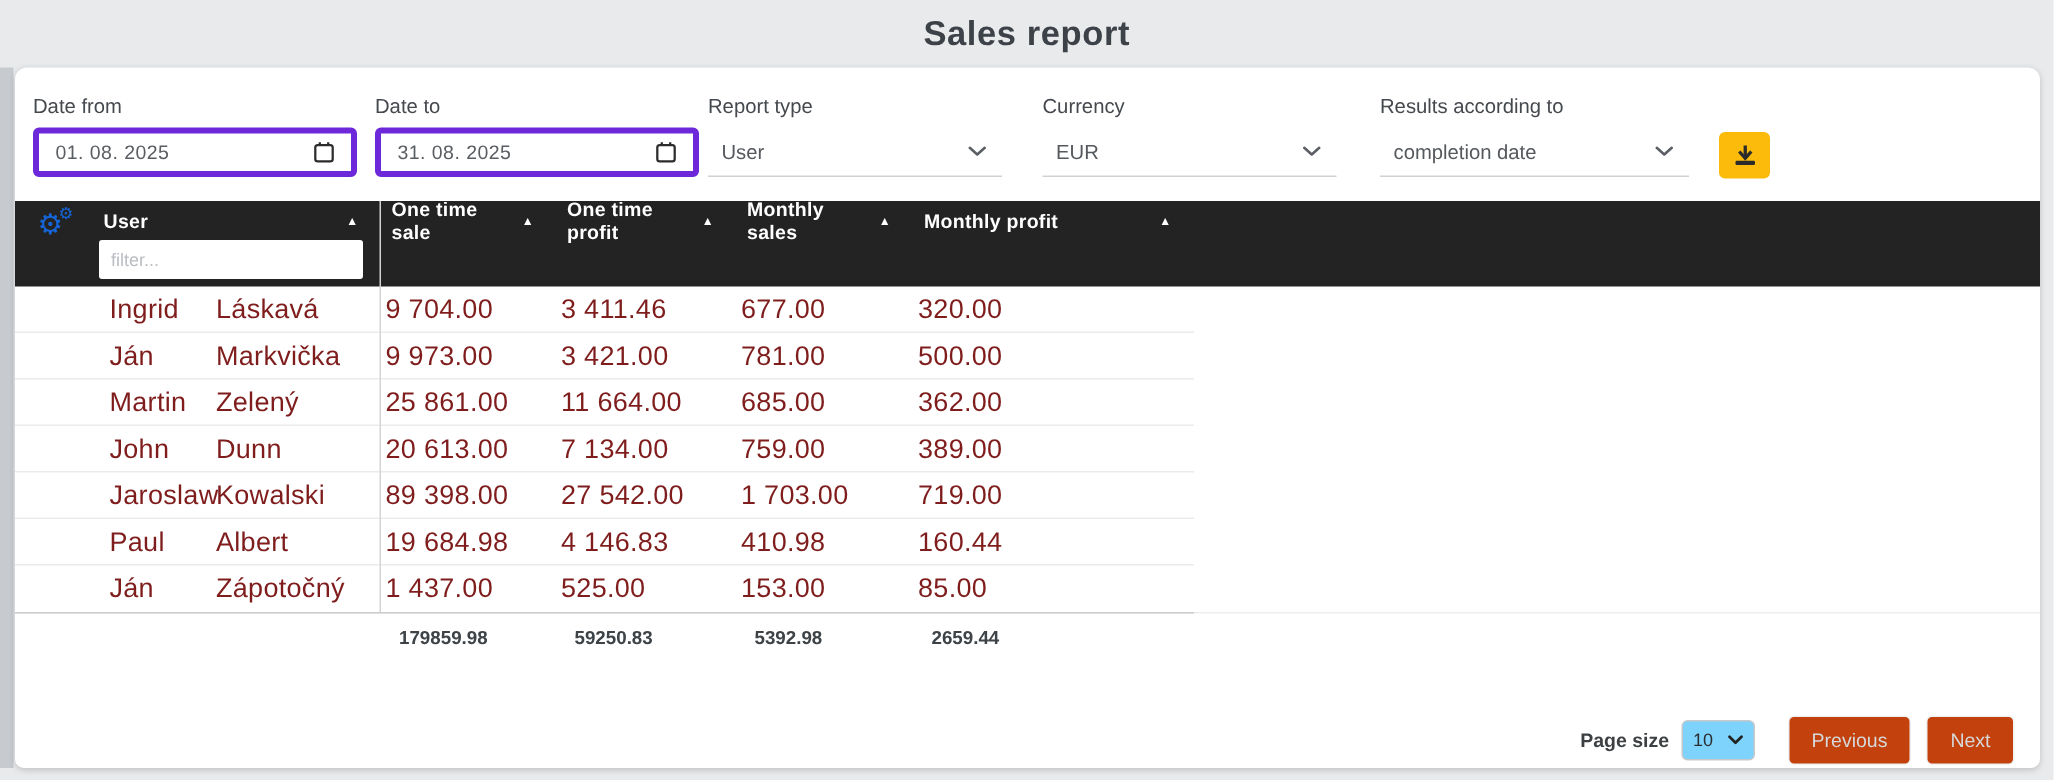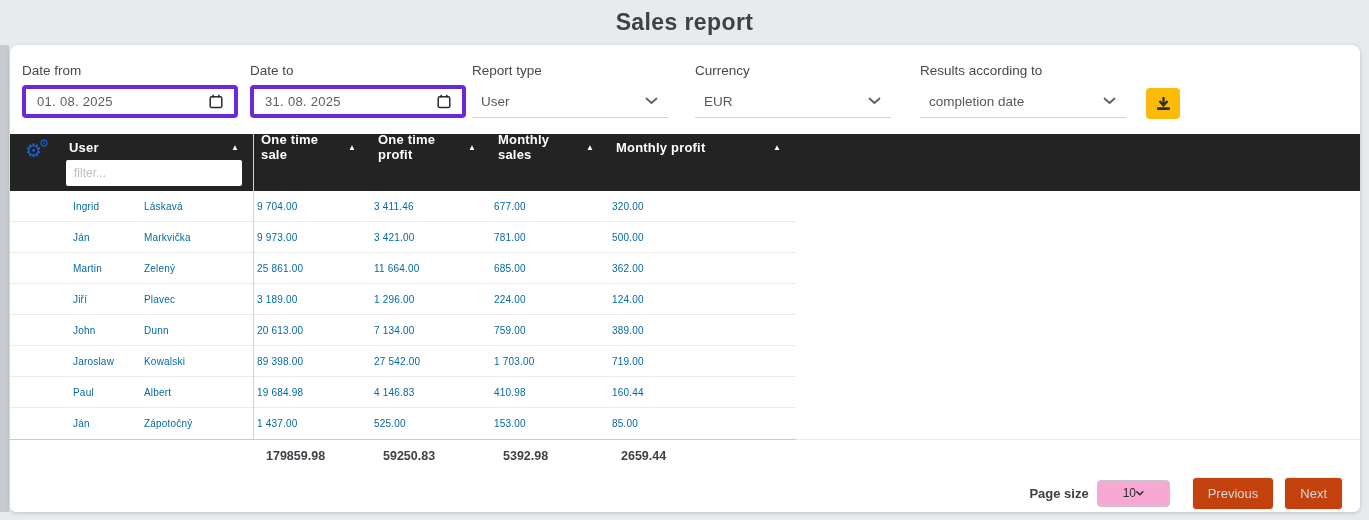--- a/index.html
+++ b/index.html
@@ -77,21 +77,21 @@
     font-family:"Liberation Sans", sans-serif; outline:none;
   }
   .filter-input::placeholder { color:#b9bdc2; }
 
   .tbody { position:relative; width:786px; border-bottom:1px solid #c9cbcd; }
   .tbody .vline { position:absolute; left:243px; top:0; bottom:0; width:1px; background:#d2d4d6; }
   .trow {
     display:grid;
     grid-template-columns:56px 187px 117px 120px 118px 187px;
     height:31px; align-items:center;
-    font-size:10px; color:#0369a1; letter-spacing:.2px;
+    font-size:18px; color:#7f1d1d; letter-spacing:.2px;
   }
   .trow:not(:last-child) { border-bottom:1px solid #ebebeb; }
   .ucell { grid-column:2; display:flex; padding-left:7px; }
   .ucell .fn { width:71px; }
   .vcell { padding-left:4px; }
 
   .totals {
     display:grid;
     grid-template-columns:56px 187px 117px 120px 118px 187px 1fr;
     height:33px; align-items:center;
@@ -100,22 +100,22 @@
   }
   .totals .vcell { padding-left:13px; }
 
   
   .pager {
     position:absolute; right:17px; top:432px; height:32px;
     display:flex; align-items:center;
   }
   .pager .plabel { font-size:13px; font-weight:700; color:#3c4043; margin-right:8px; }
   .psize {
-    width:73px; height:27px; border:1px solid #c6c8ca; border-radius:4px;
-    display:flex; align-items:center; padding:0 25px; background:#f9a8d4; cursor:pointer;
+    width:49px; height:27px; border:1px solid #c6c8ca; border-radius:4px;
+    display:flex; align-items:center; padding:0 7px; background:#7dd3fc; cursor:pointer;
     font-size:12px; color:#2b2e31; margin-right:12px;
   }
   .psize svg { margin-left:auto; }
   .pbtn {
     background:#c2410c; border:1px solid #f0f1f2; border-radius:4px;
     color:#d6d8da; font-size:13px; padding:8px 15px; margin-left:10px;
     font-family:"Liberation Sans", sans-serif; cursor:default;
   }
 </style>
 </head>
@@ -252,30 +252,20 @@
           <span class="fn">Martin</span>
           <span class="ln">Zelený</span>
         </div>
       <div class="vcell">25 861.00</div>
       <div class="vcell">11 664.00</div>
       <div class="vcell">685.00</div>
       <div class="vcell">362.00</div>
     </div>
     <div class="trow">
       <div class="ucell">
-          <span class="fn">Jiří</span>
-          <span class="ln">Plavec</span>
-        </div>
-      <div class="vcell">3 189.00</div>
-      <div class="vcell">1 296.00</div>
-      <div class="vcell">224.00</div>
-      <div class="vcell">124.00</div>
-    </div>
-    <div class="trow">
-      <div class="ucell">
           <span class="fn">John</span>
           <span class="ln">Dunn</span>
         </div>
       <div class="vcell">20 613.00</div>
       <div class="vcell">7 134.00</div>
       <div class="vcell">759.00</div>
       <div class="vcell">389.00</div>
     </div>
     <div class="trow">
       <div class="ucell">

